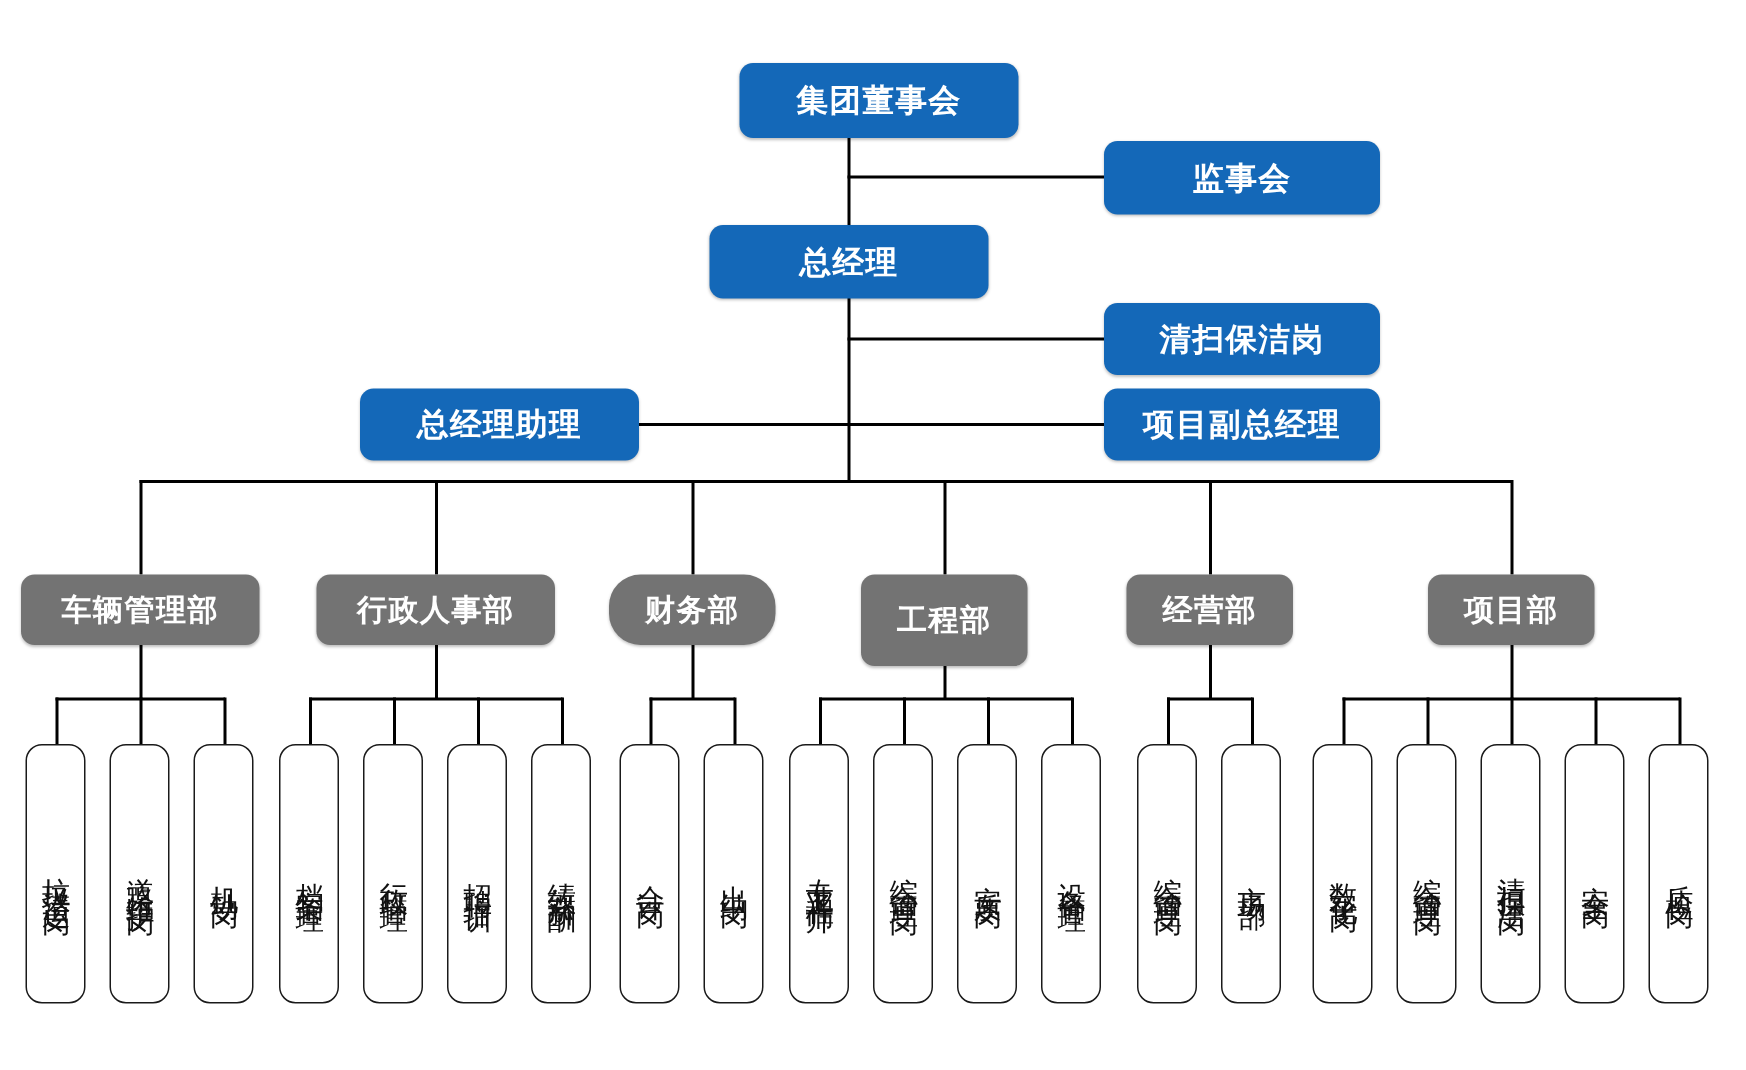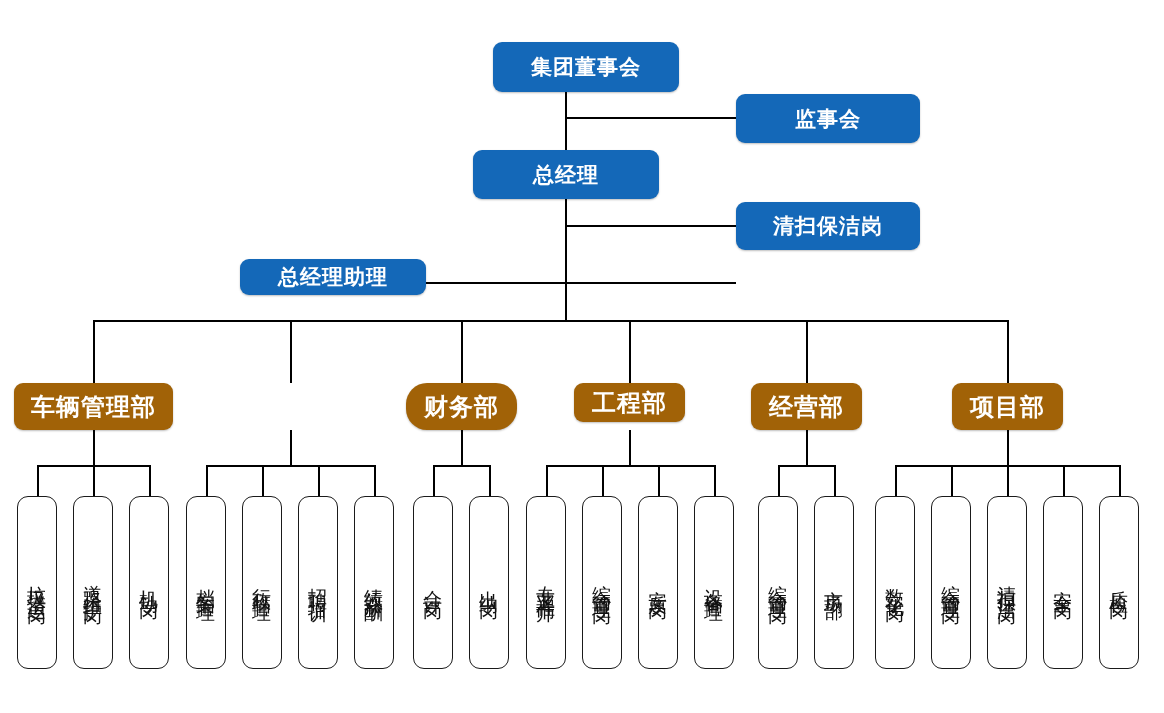--- a/index.html
+++ b/index.html
@@ -21,22 +21,22 @@
     display:flex;align-items:center;justify-content:center;
     text-align:center;
   }
   .node-blue{
     background:#1468B8;border-radius:9px;
     color:#ffffff;font-size:21px;font-weight:700;
     letter-spacing:1px;
     box-shadow:0 1px 2px rgba(0,0,0,.25);
   }
   .node-orange{
-    background:#a16207;border-radius:9px;
-    color:#ffffff;font-size:24px;font-weight:700;
+    background:#737373;border-radius:9px;
+    color:#ffffff;font-size:20px;font-weight:700;
     letter-spacing:1px;
     box-shadow:0 1px 2px rgba(0,0,0,.25);
   }
   .node-leaf{
     background:#ffffff;border:1.8px solid #1a1a1a;border-radius:11px;
     color:#111111;font-size:19px;font-weight:400;
     writing-mode:vertical-rl;text-orientation:upright;
     letter-spacing:5px;
     padding-top:6px;padding-bottom:6px;
     line-height:1;
@@ -111,29 +111,31 @@
   <div class="ln lnv" style="left:1119px;top:465px;height:31px;"></div>
 
   <div class="node node-blue" style="left:493px;top:42px;width:186px;height:50px;">集团董事会</div>
 
   <div class="node node-blue" style="left:736px;top:94px;width:184px;height:49px;">监事会</div>
 
   <div class="node node-blue" style="left:473px;top:150px;width:186px;height:49px;">总经理</div>
 
   <div class="node node-blue" style="left:736px;top:202px;width:184px;height:48px;">清扫保洁岗</div>
 
-
-  <div class="node node-blue" style="left:240px;top:259px;width:186px;height:36px;font-family:Liberation Mono, monospace;">总经理助理</div>
+  <div class="node node-blue" style="left:736px;top:259px;width:184px;height:48px;">项目副总经理</div>
+
+  <div class="node node-blue" style="left:240px;top:259px;width:186px;height:48px;font-family:Liberation Mono, monospace;">总经理助理</div>
 
   <div class="node node-orange" style="left:14px;top:383px;width:159px;height:47px;">车辆管理部</div>
 
+  <div class="node node-orange" style="left:211px;top:383px;width:159px;height:47px;">行政人事部</div>
 
   <div class="node node-orange" style="left:406px;top:383px;width:111px;height:47px;border-radius:21px;">财务部</div>
 
-  <div class="node node-orange" style="left:574px;top:383px;width:111px;height:39px;">工程部</div>
+  <div class="node node-orange" style="left:574px;top:383px;width:111px;height:61px;">工程部</div>
 
   <div class="node node-orange" style="left:952px;top:383px;width:111px;height:47px;">项目部</div>
 
   <div class="node node-orange" style="left:751px;top:383px;width:111px;height:47px;">经营部</div>
 
   <div class="node node-leaf" style="left:17px;top:496px;width:40px;height:173px;">
     <span>垃圾清运岗</span>
   </div>
   <div class="node node-leaf" style="left:73px;top:496px;width:40px;height:173px;">
     <span>道路维护岗</span>

